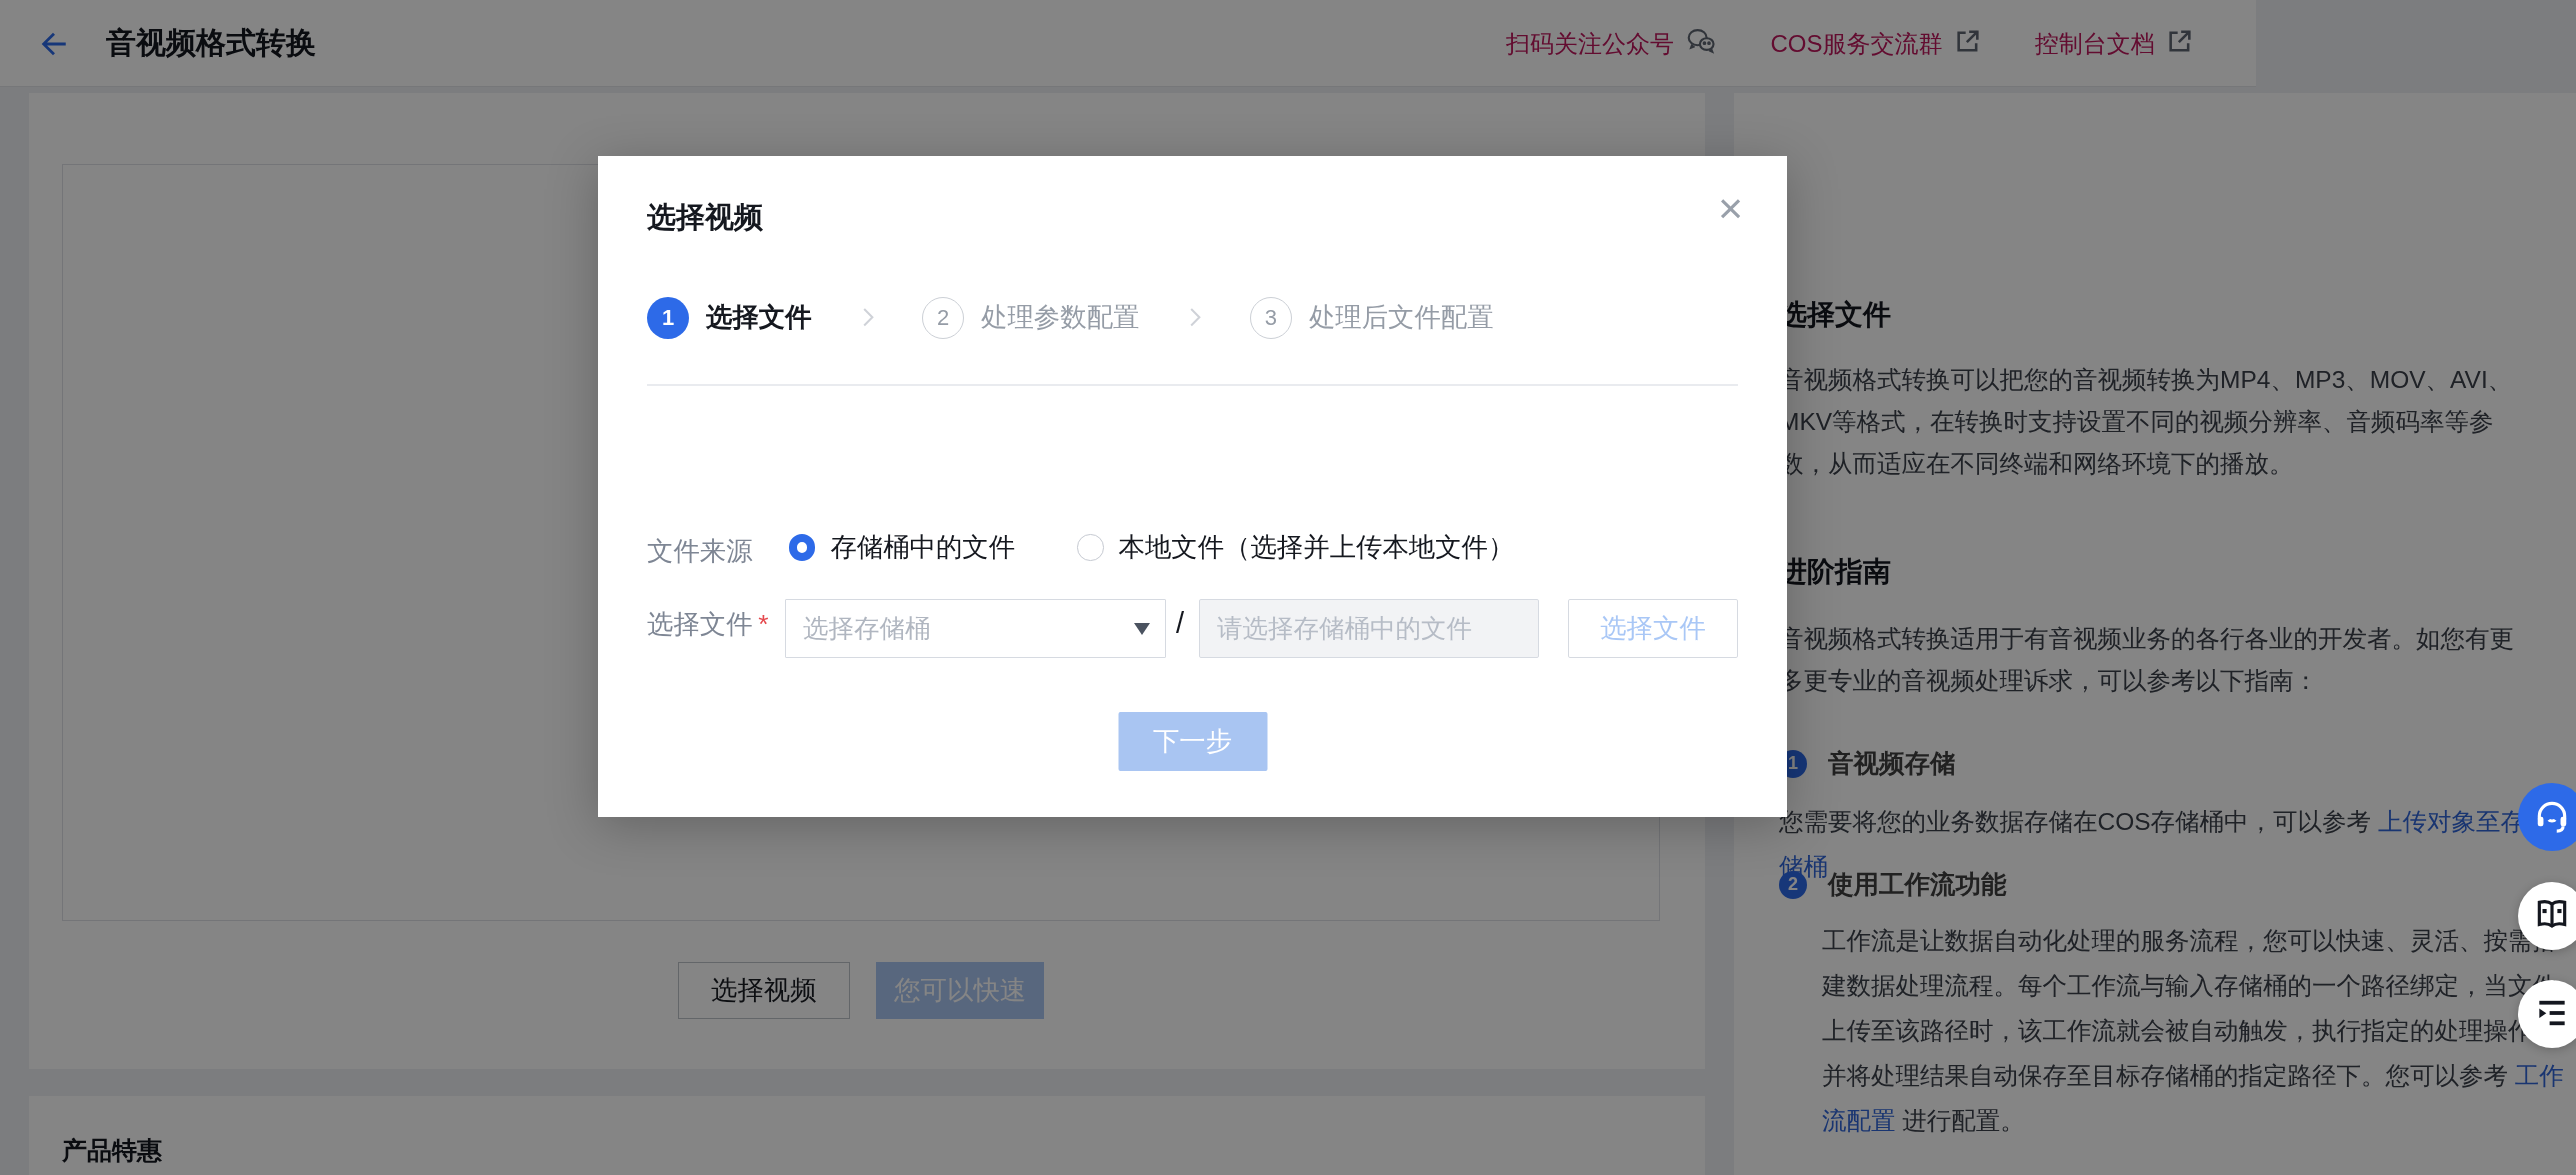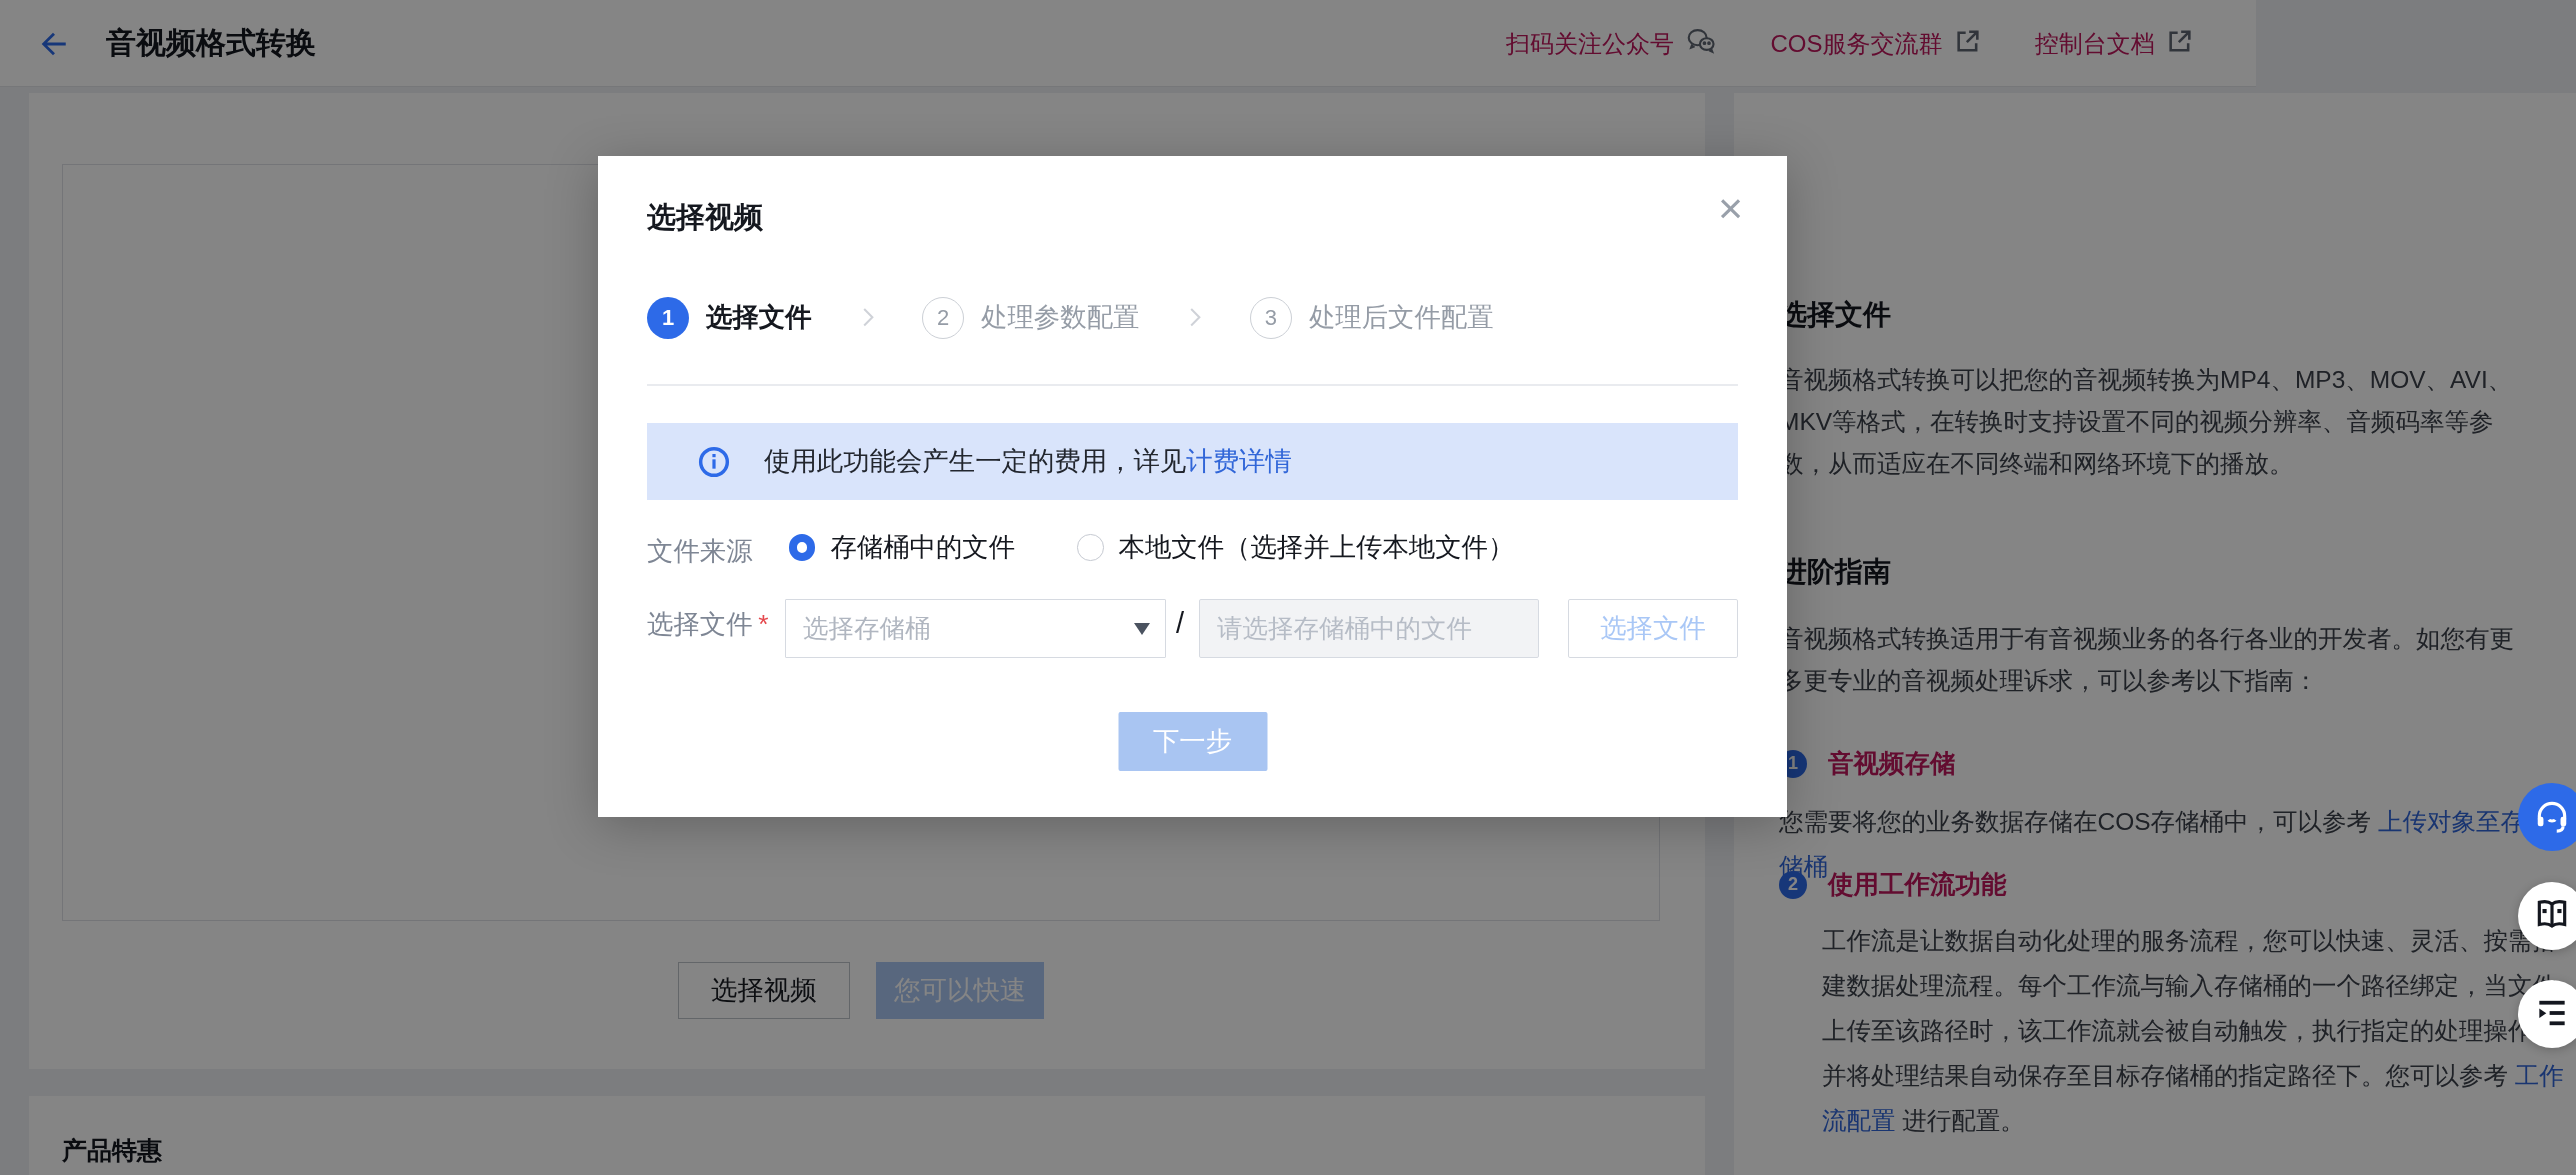--- a/index.html
+++ b/index.html
@@ -21,21 +21,21 @@
   .btn-primary-disabled { width:168px; height:57px; background:#a9c5f2; border:none; font-size:26.4px; color:#fff; display:flex; align-items:center; justify-content:center; }
 
   .promo-card { position:absolute; left:29px; top:1096px; width:1676px; height:113px; background:#fff; }
   .promo-title { position:absolute; left:33px; top:38px; font-size:25px; font-weight:bold; color:#14171f; }
 
   .sidebar { position:absolute; left:1734px; top:93px; width:842px; height:1082px; background:#fff; }
   .sb-h { position:absolute; left:45px; font-size:28px; font-weight:bold; color:#14171f; }
   .sb-p { position:absolute; left:45px; width:738px; font-size:24.5px; line-height:42px; color:#3c414b; }
   .sb-item-head { position:absolute; left:45px; display:flex; align-items:center; gap:21px; }
   .sb-num { width:28px; height:28px; border-radius:50%; background:#2d6ae8; color:#fff; font-size:18px; font-weight:bold; display:flex; align-items:center; justify-content:center; }
-  .sb-item-title { font-size:25.5px; font-weight:bold; color:#be185d; }
+  .sb-item-title { font-size:25.5px; font-weight:bold; color:#404040; }
   .sb-item-text { position:absolute; left:45px; width:755px; font-size:24.5px; line-height:45px; color:#3c414b; }
   .link { color:#3166d8; cursor:pointer; }
 
   
   .overlay { position:absolute; inset:0; background:rgba(0,0,0,0.48); z-index:10; }
 
   
   .modal { position:absolute; left:598px; top:156px; width:1189px; height:661px; background:#fff; z-index:20; box-shadow:0 9.4px 47px rgba(0,0,0,0.25); }
   .modal-title { position:absolute; left:49px; top:42px; font-size:29px; font-weight:bold; color:#15181f; }
   .modal-close { position:absolute; right:32px; top:28px; width:49px; height:49px; display:flex; align-items:center; justify-content:center; font-size:43px; color:#99a0aa; cursor:pointer; }
@@ -182,30 +182,20 @@
         <svg width="24.5" height="24.5" viewBox="0 0 24 24" fill="none" stroke="#cfd2d8" stroke-width="2">
             <path d="M9 4l8 8-8 8"></path>
           </svg>
       </div>
       <div class="step-circle inactive">3</div>
       <div class="step-label inactive">处理后文件配置</div>
     </div>
 
     <div class="modal-divider"></div>
 
-    <div class="notice">
-      <span class="notice-icon">
-        <svg width="32" height="32" viewBox="0 0 24 24" fill="none">
-          <circle cx="12" cy="12" r="10" stroke="#2d6ae8" stroke-width="2.6"></circle>
-          <rect x="10.8" y="10" width="2.4" height="7" fill="#2d6ae8"></rect>
-          <rect x="10.8" y="6" width="2.4" height="2.4" fill="#2d6ae8"></rect>
-        </svg>
-      </span>
-      <span class="notice-text"><span>使用此功能会产生一定的费用，详见</span><span class="link">计费详情</span></span>
-    </div>
 
     <div class="form-row" style="top:374px; height:42px;">
       <div class="row-label" style="top:3.8px;">文件来源</div>
       <div class="radio-group">
         <div class="radio-opt">
           <span class="radio-dot on"></span>
           <span class="radio-label">存储桶中的文件</span>
         </div>
         <div class="radio-opt">
           <span class="radio-dot off"></span>

